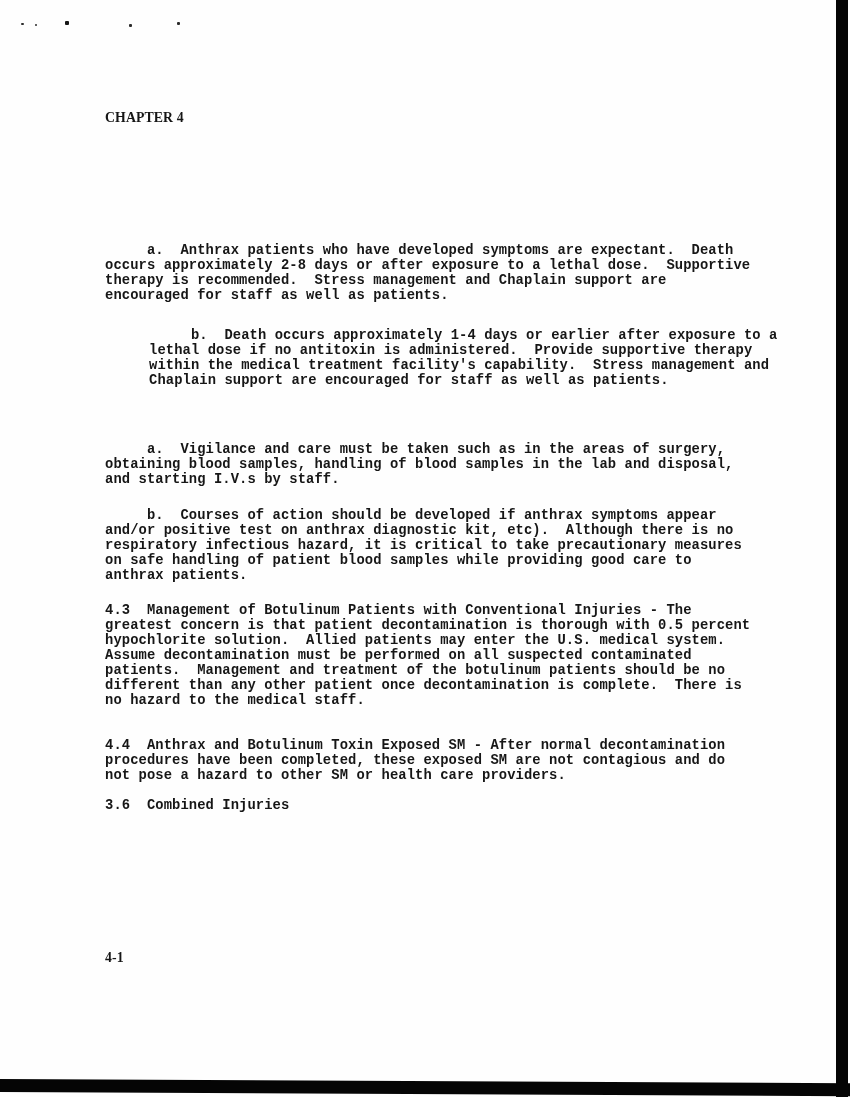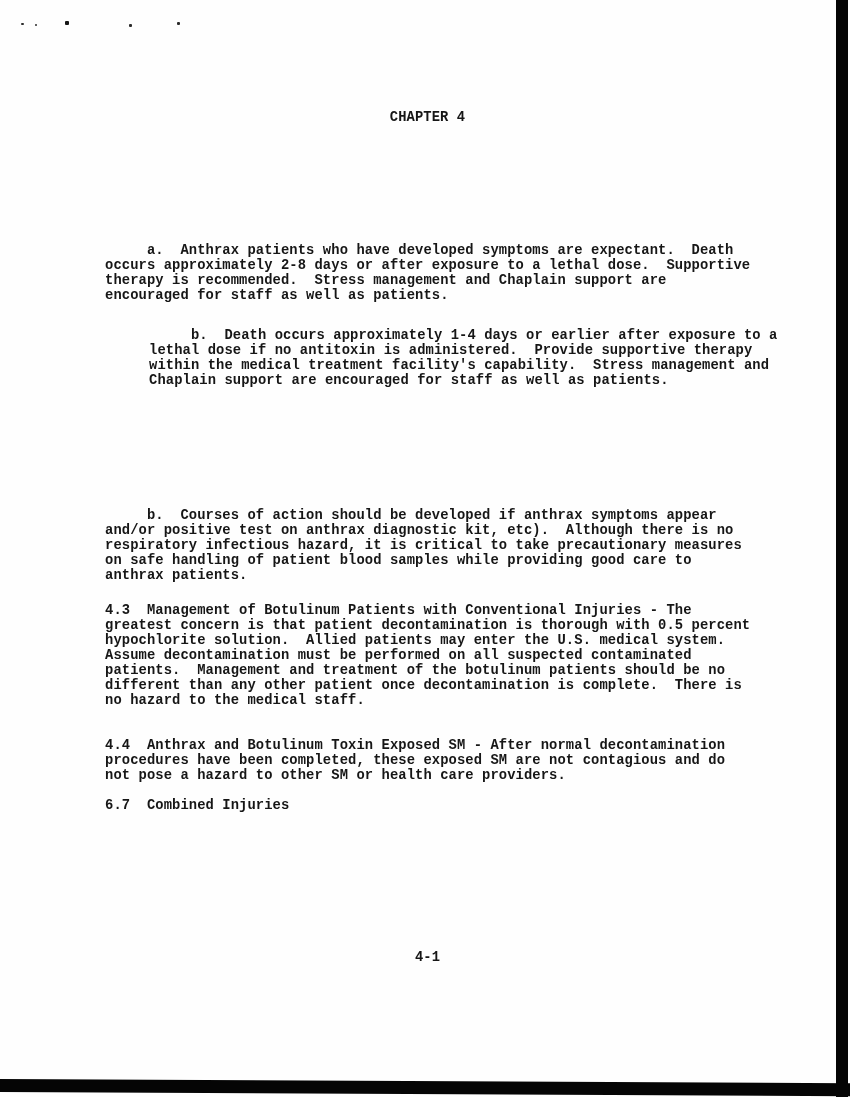--- a/index.html
+++ b/index.html
@@ -19,21 +19,21 @@
     position: absolute;
     left: 105px;
     width: 645px;
     font-size: 13.8px;
     line-height: 15px;
     font-weight: bold;
     color: #161616;
     white-space: pre;
     letter-spacing: 0.1px;
   }
-  .centered { text-align: center; }
+  .centered { text-align: left; font-family: Liberation Serif, serif; }
 
   .chapter   { top: 110px; }
   .doc-title { top: 144px; }
   .h41  { top: 210px; }
   .p41a { top: 243px; }
   .p41b { top: 328px; margin-left: 44px; }
   .h42  { top: 408px; }
   .p42a { top: 442px; }
   .p42b { top: 508px; }
   .p43  { top: 603px; }
@@ -99,40 +99,43 @@
 occurs approximately 2-8 days or after exposure to a lethal dose.  Supportive
 therapy is recommended.  Stress management and Chaplain support are
 encouraged for staff as well as patients.</div>
 
   <div class="tblock p41b">     b.  Death occurs approximately 1-4 days or earlier after exposure to a
 lethal dose if no antitoxin is administered.  Provide supportive therapy
 within the medical treatment facility's capability.  Stress management and
 Chaplain support are encouraged for staff as well as patients.</div>
 
 
+  <div class="tblock p42a">     a.  Vigilance and care must be taken such as in the areas of surgery,
+obtaining blood samples, handling of blood samples in the lab and disposal,
+and starting I.V.s by staff.</div>
 
   <div class="tblock p42b">     b.  Courses of action should be developed if anthrax symptoms appear
 and/or positive test on anthrax diagnostic kit, etc).  Although there is no
 respiratory infectious hazard, it is critical to take precautionary measures
 on safe handling of patient blood samples while providing good care to
 anthrax patients.</div>
 
   <div class="tblock p43">4.3  Management of Botulinum Patients with Conventional Injuries - The
 greatest concern is that patient decontamination is thorough with 0.5 percent
 hypochlorite solution.  Allied patients may enter the U.S. medical system.
 Assume decontamination must be performed on all suspected contaminated
 patients.  Management and treatment of the botulinum patients should be no
 different than any other patient once decontamination is complete.  There is
 no hazard to the medical staff.</div>
 
   <div class="tblock p44">4.4  Anthrax and Botulinum Toxin Exposed SM - After normal decontamination
 procedures have been completed, these exposed SM are not contagious and do
 not pose a hazard to other SM or health care providers.</div>
 
-  <div class="tblock h45">6.7  Combined Injuries</div>
+  <div class="tblock h45">3.6  Combined Injuries</div>
 
 
   <div class="tblock centered pageno">4-1</div>
 
   <div class="edge-bottom-thin"></div>
   <div class="edge-bottom"></div>
   <div class="edge-right"></div>
 
 </div>
 

